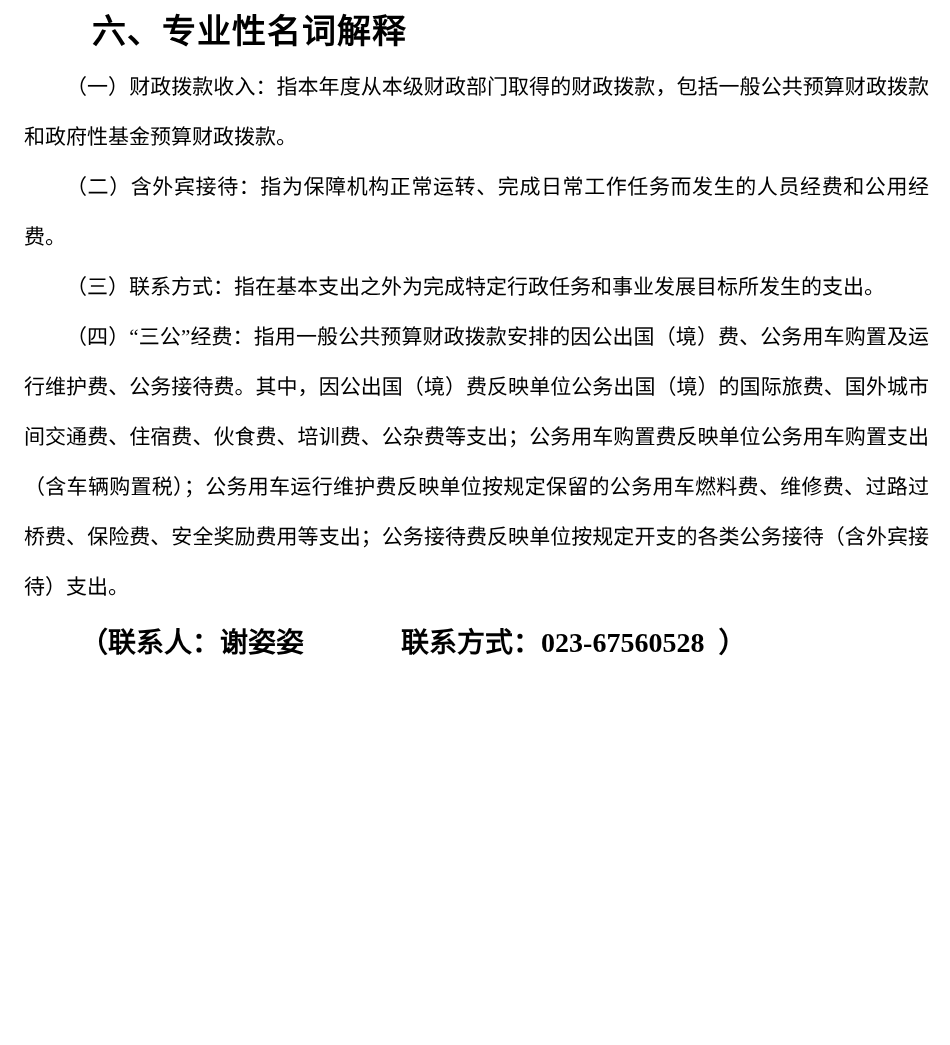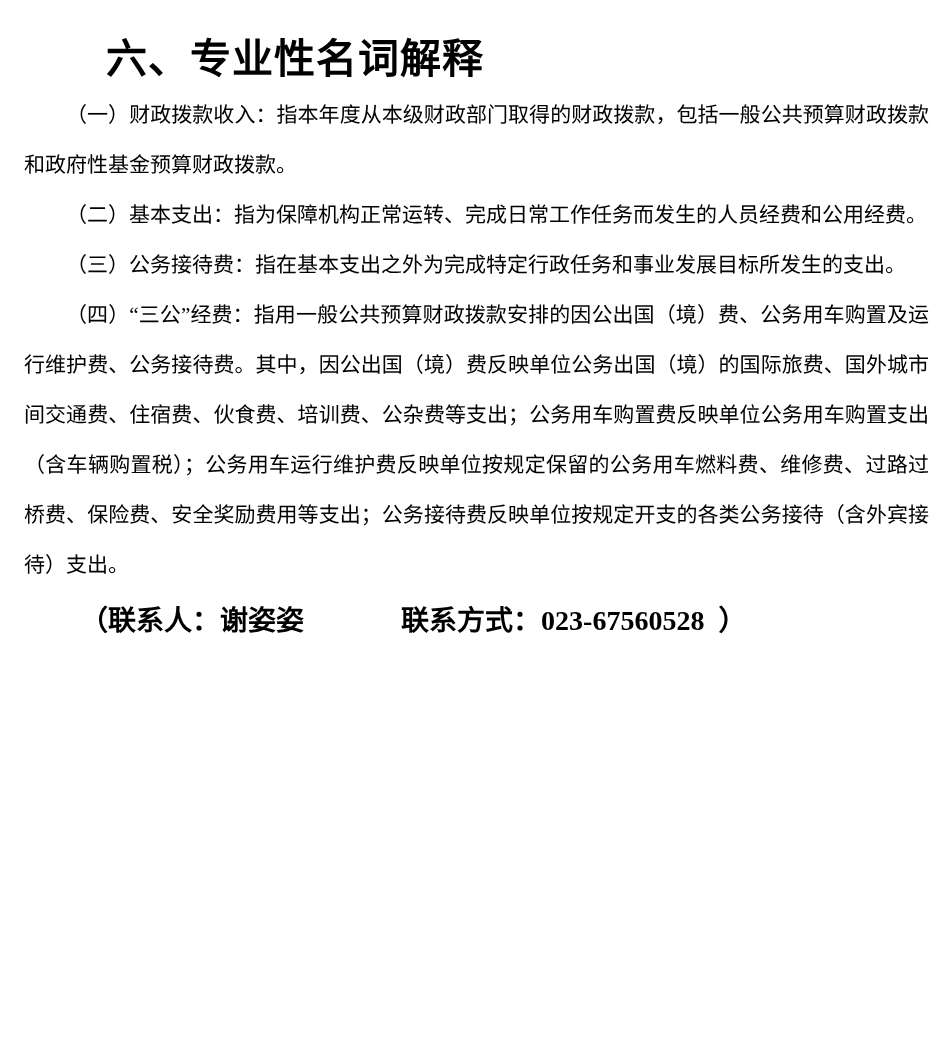--- a/index.html
+++ b/index.html
@@ -19,27 +19,26 @@
     font-family: "Liberation Serif", "DejaVu Serif", serif;
   }
 
   .content {
     padding: 0 21px 0 24px; 
   }
 
   
   .heading {
     font-family: "Liberation Sans", "DejaVu Sans", sans-serif;
-    font-size: 41px;
+    font-size: 34px;
     font-weight: bold;
     line-height: 62px;
     text-indent: 2em;
     letter-spacing: 1px;
     white-space: nowrap;
-    margin-top: 28px;
   }
 
   
   .para {
     font-size: 21px;
     line-height: 50px;
     text-align: justify;
     text-justify: inter-ideograph;
     text-indent: 2em;
     word-break: break-all;
@@ -66,21 +65,21 @@
 <body>
 
 <div class="page">
   <div class="content">
 
     <h1 class="heading">六、专业性名词解释</h1>
 
     <div>
 
     <p class="para">（一）财政拨款收入：指本年度从本级财政部门取得的财政拨款，包括一般公共预算财政拨款和政府性基金预算财政拨款。</p>
-        <p class="para">（二）基本支出：指为保障机构正常运转、完成日常工作任务而发生的人员经费和公用经费。</p>
-        <p class="para">（三）公务接待费：指在基本支出之外为完成特定行政任务和事业发展目标所发生的支出。</p>
+        <p class="para">（二）含外宾接待：指为保障机构正常运转、完成日常工作任务而发生的人员经费和公用经费。</p>
+        <p class="para">（三）联系方式：指在基本支出之外为完成特定行政任务和事业发展目标所发生的支出。</p>
         <p class="para">（四）“三公”经费：指用一般公共预算财政拨款安排的因公出国（境）费、公务用车购置及运行维护费、公务接待费。其中，因公出国（境）费反映单位公务出国（境）的国际旅费、国外城市间交通费、住宿费、伙食费、培训费、公杂费等支出；公务用车购置费反映单位公务用车购置支出（含车辆购置税）；公务用车运行维护费反映单位按规定保留的公务用车燃料费、维修费、过路过桥费、保险费、安全奖励费用等支出；公务接待费反映单位按规定开支的各类公务接待（含外宾接待）支出。</p>
       </div>
 
     <p class="contact"><span>（</span><span>联系人：</span><span>谢姿姿</span><span class="method-label">联系方式：</span><span>023-67560528</span><span class="close-paren">）</span></p>
 
   </div>
 </div>
 
 </body></html>

